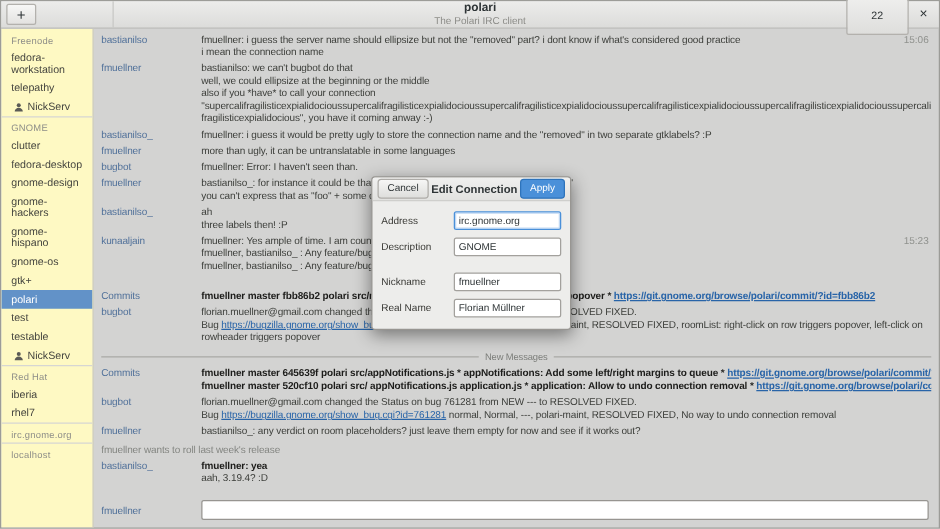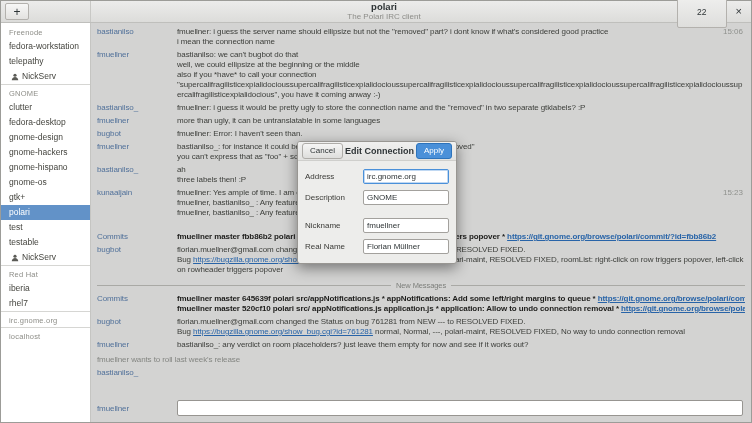--- a/index.html
+++ b/index.html
@@ -22,21 +22,21 @@
   .hb-right { flex:none; display:flex; align-items:center; gap:9px; padding:0 9px 0 0; }
   .count-button { min-width:21px; height:32px; padding:0 19px; border:1px solid #b3b1ad; border-radius:2px;
                   background:linear-gradient(#efefee,#dededc); font-size:8.5px; color:#2e3436;
                   display:flex; align-items:center; justify-content:center; }
   .close-icon { font-size:11px; color:#2e3436; line-height:1; cursor:default; }
 
   
   .app-body { flex:1; display:flex; overflow:hidden; }
 
   
-  .sidebar { width:90px; flex:none; background:#ffffff; border-right:1px solid #c5c5c2;
+  .sidebar { width:74px; flex:none; background:#fef9c3; border-right:1px solid #c5c5c2;
              font-size:8.5px; color:#45453f; overflow:hidden; padding-top:1px; }
   .sb-section + .sb-section { border-top:1px solid #d6d6d3; }
   .sb-header { padding:4px 8px 2px 8px; font-size:7.5px; color:#8e8e88; letter-spacing:.2px; }
   .sb-item { padding:3px 8px 3px 8px; line-height:9px; color:#45453f; display:flex; align-items:center; }
   .sb-item.selected { background:#6292c8; color:#ffffff; }
   .sb-icon { width:8px; height:8px; margin:0 3px 0 2px; flex:none; }
   .sb-icon svg { display:block; width:8px; height:8px; fill:#5b5b56; }
 
   
   .chat { flex:1; position:relative; display:flex; flex-direction:column; overflow:hidden;
@@ -271,20 +271,24 @@
         </div>
         <div class="msg-block">
           <div class="nick">fmuellner</div>
           <div class="msg-body">
             <div class="line"><span>bastianilso_: any verdict on room placeholders? just leave them empty for now and see if it works out?</span></div>
           </div>
         </div>
         <div class="status-line">fmuellner wants to roll last week's release</div>
         <div class="msg-block">
           <div class="nick">bastianilso_</div>
+          <div class="msg-body">
+            <div class="line"><span class="seg-b">fmuellner: yea</span></div>
+            <div class="line"><span>aah, 3.19.4? :D</span></div>
+          </div>
         </div>
         <div class="input-row">
         <div class="nick">fmuellner</div>
         <input class="chat-entry" type="text" value="" style="">
       </div>
     </div>
   </div>
 
   <div class="dialog">
     <div class="dlg-header">

